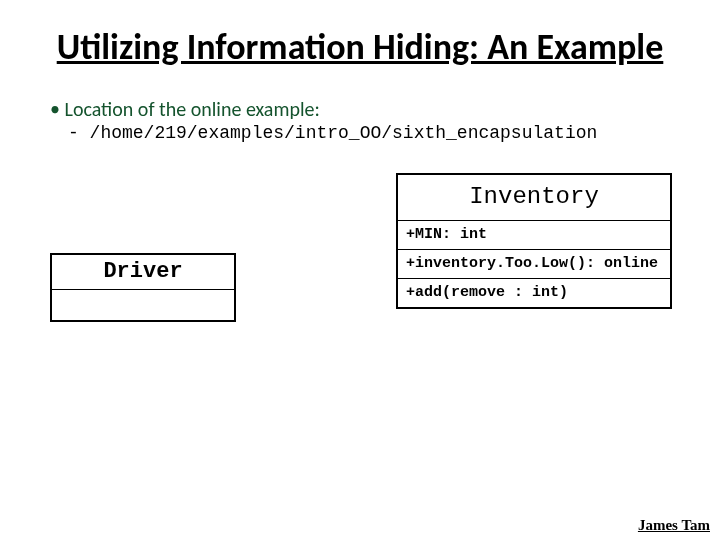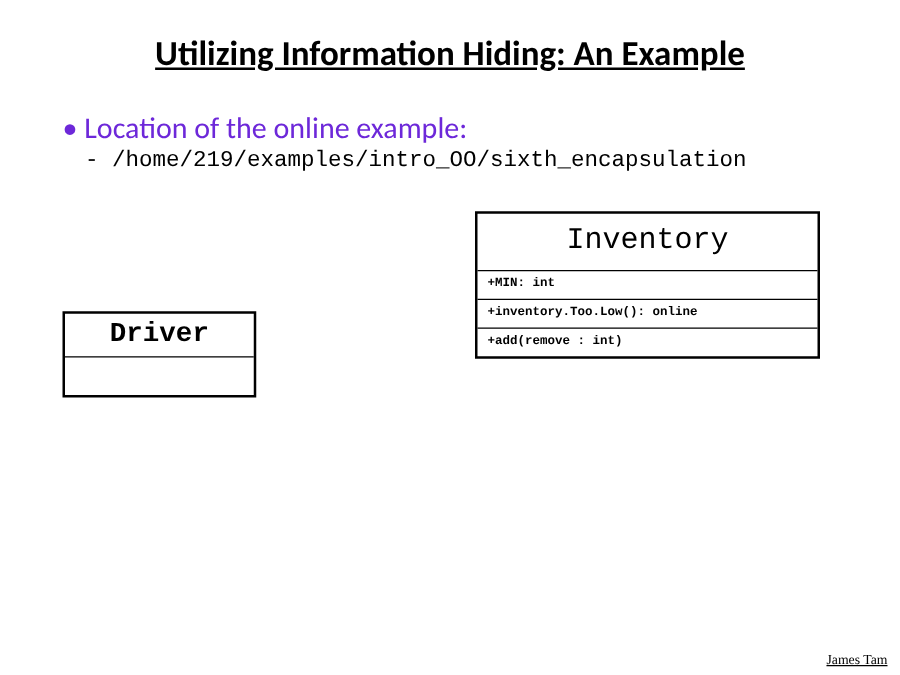--- a/index.html
+++ b/index.html
@@ -6,30 +6,30 @@
   body {
     width: 720px;
     height: 540px;
     background: #fff;
     font-family: Calibri, Arial, sans-serif;
     position: relative;
     padding: 20px 50px;
   }
   .title {
     text-align: center;
-    font-size: 28px;
+    font-size: 36px;
     font-weight: bold;
     text-decoration: underline;
     color: #000;
     margin-top: 5px;
     margin-bottom: 28px;
   }
   .bullet-line {
-    font-size: 24px;
-    color: #6d28d9;
+    font-size: 20px;
+    color: #14532d;
     margin-left: 0;
   }
   .path-line {
     font-family: Consolas, "Courier New", monospace;
     font-size: 18px;
     color: #000;
     margin-left: 18px;
     margin-top: 2px;
   }
   .diagram {
@@ -39,61 +39,62 @@
     margin-top: 30px;
   }
   .uml-box {
     position: absolute;
     border: 2.5px solid #000;
     background: #fff;
   }
   .uml-driver {
     left: 0px;
     top: 80px;
-    width: 155px;
+    width: 186px;
   }
   .uml-driver .uml-name {
     font-family: Consolas, "Courier New", monospace;
     font-size: 22px;
     font-weight: bold;
     text-align: center;
     padding: 4px 0 5px 0;
     border-bottom: 1.5px solid #000;
   }
   .uml-driver .uml-empty {
     height: 30px;
   }
   .uml-inventory {
-    left: 330px;
+    left: 346px;
     top: 0px;
     width: 276px;
   }
   .uml-inventory .uml-name {
     font-family: Consolas, "Courier New", monospace;
     font-size: 24px;
     text-align: center;
     padding: 8px 0 10px 0;
     border-bottom: 1.5px solid #000;
   }
   .uml-row {
     font-family: Consolas, "Courier New", monospace;
-    font-size: 10px;
+    font-size: 15px;
     font-weight: bold;
     padding: 5px 8px 6px 8px;
     border-bottom: 1.5px solid #000;
   }
   .uml-row:last-child { border-bottom: none; }
   .attribution {
     position: absolute;
     right: 10px;
     bottom: 6px;
     font-family: "Times New Roman", serif;
-    font-size: 11px;
+    font-size: 15px;
     text-decoration: underline;
     color: #000;
+    font-weight: bold;
   }
 </style>
 </head>
 <body>
 
 <div class="title">Utilizing Information Hiding: An Example</div>
 
 <div class="bullet-line">• Location of the online example:</div>
 <div class="path-line">- /home/219/examples/intro_OO/sixth_encapsulation</div>
 

